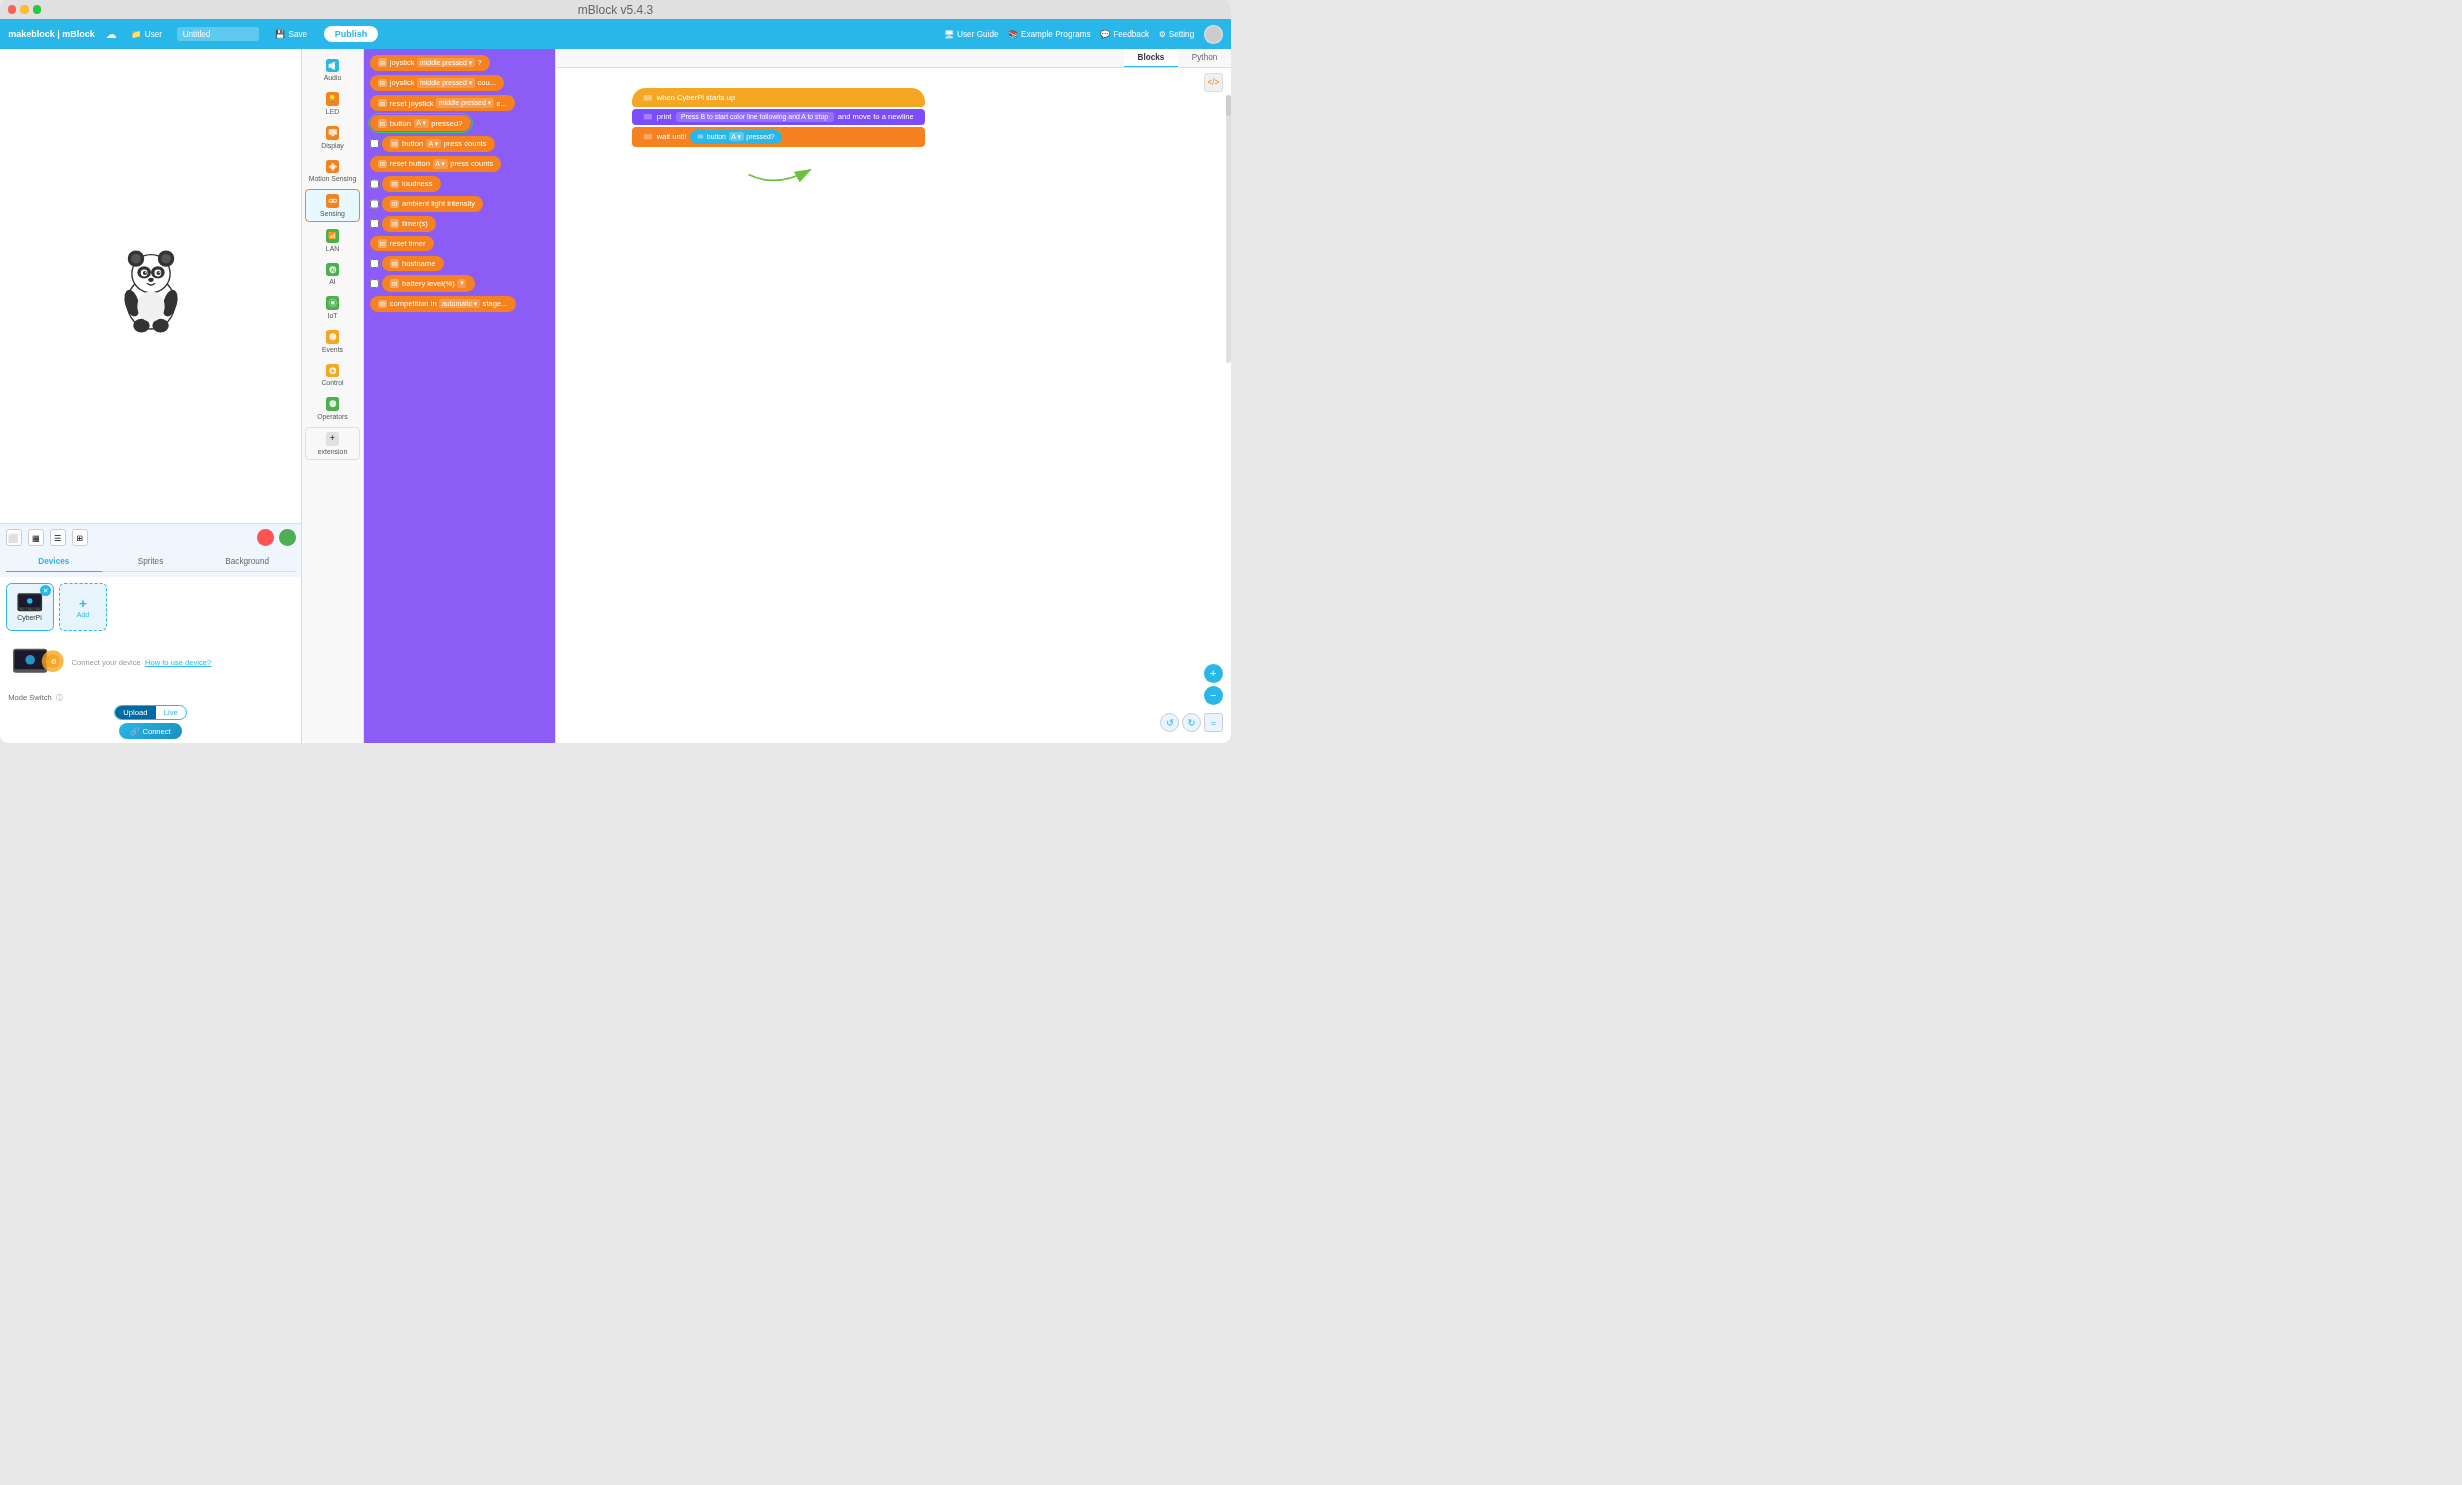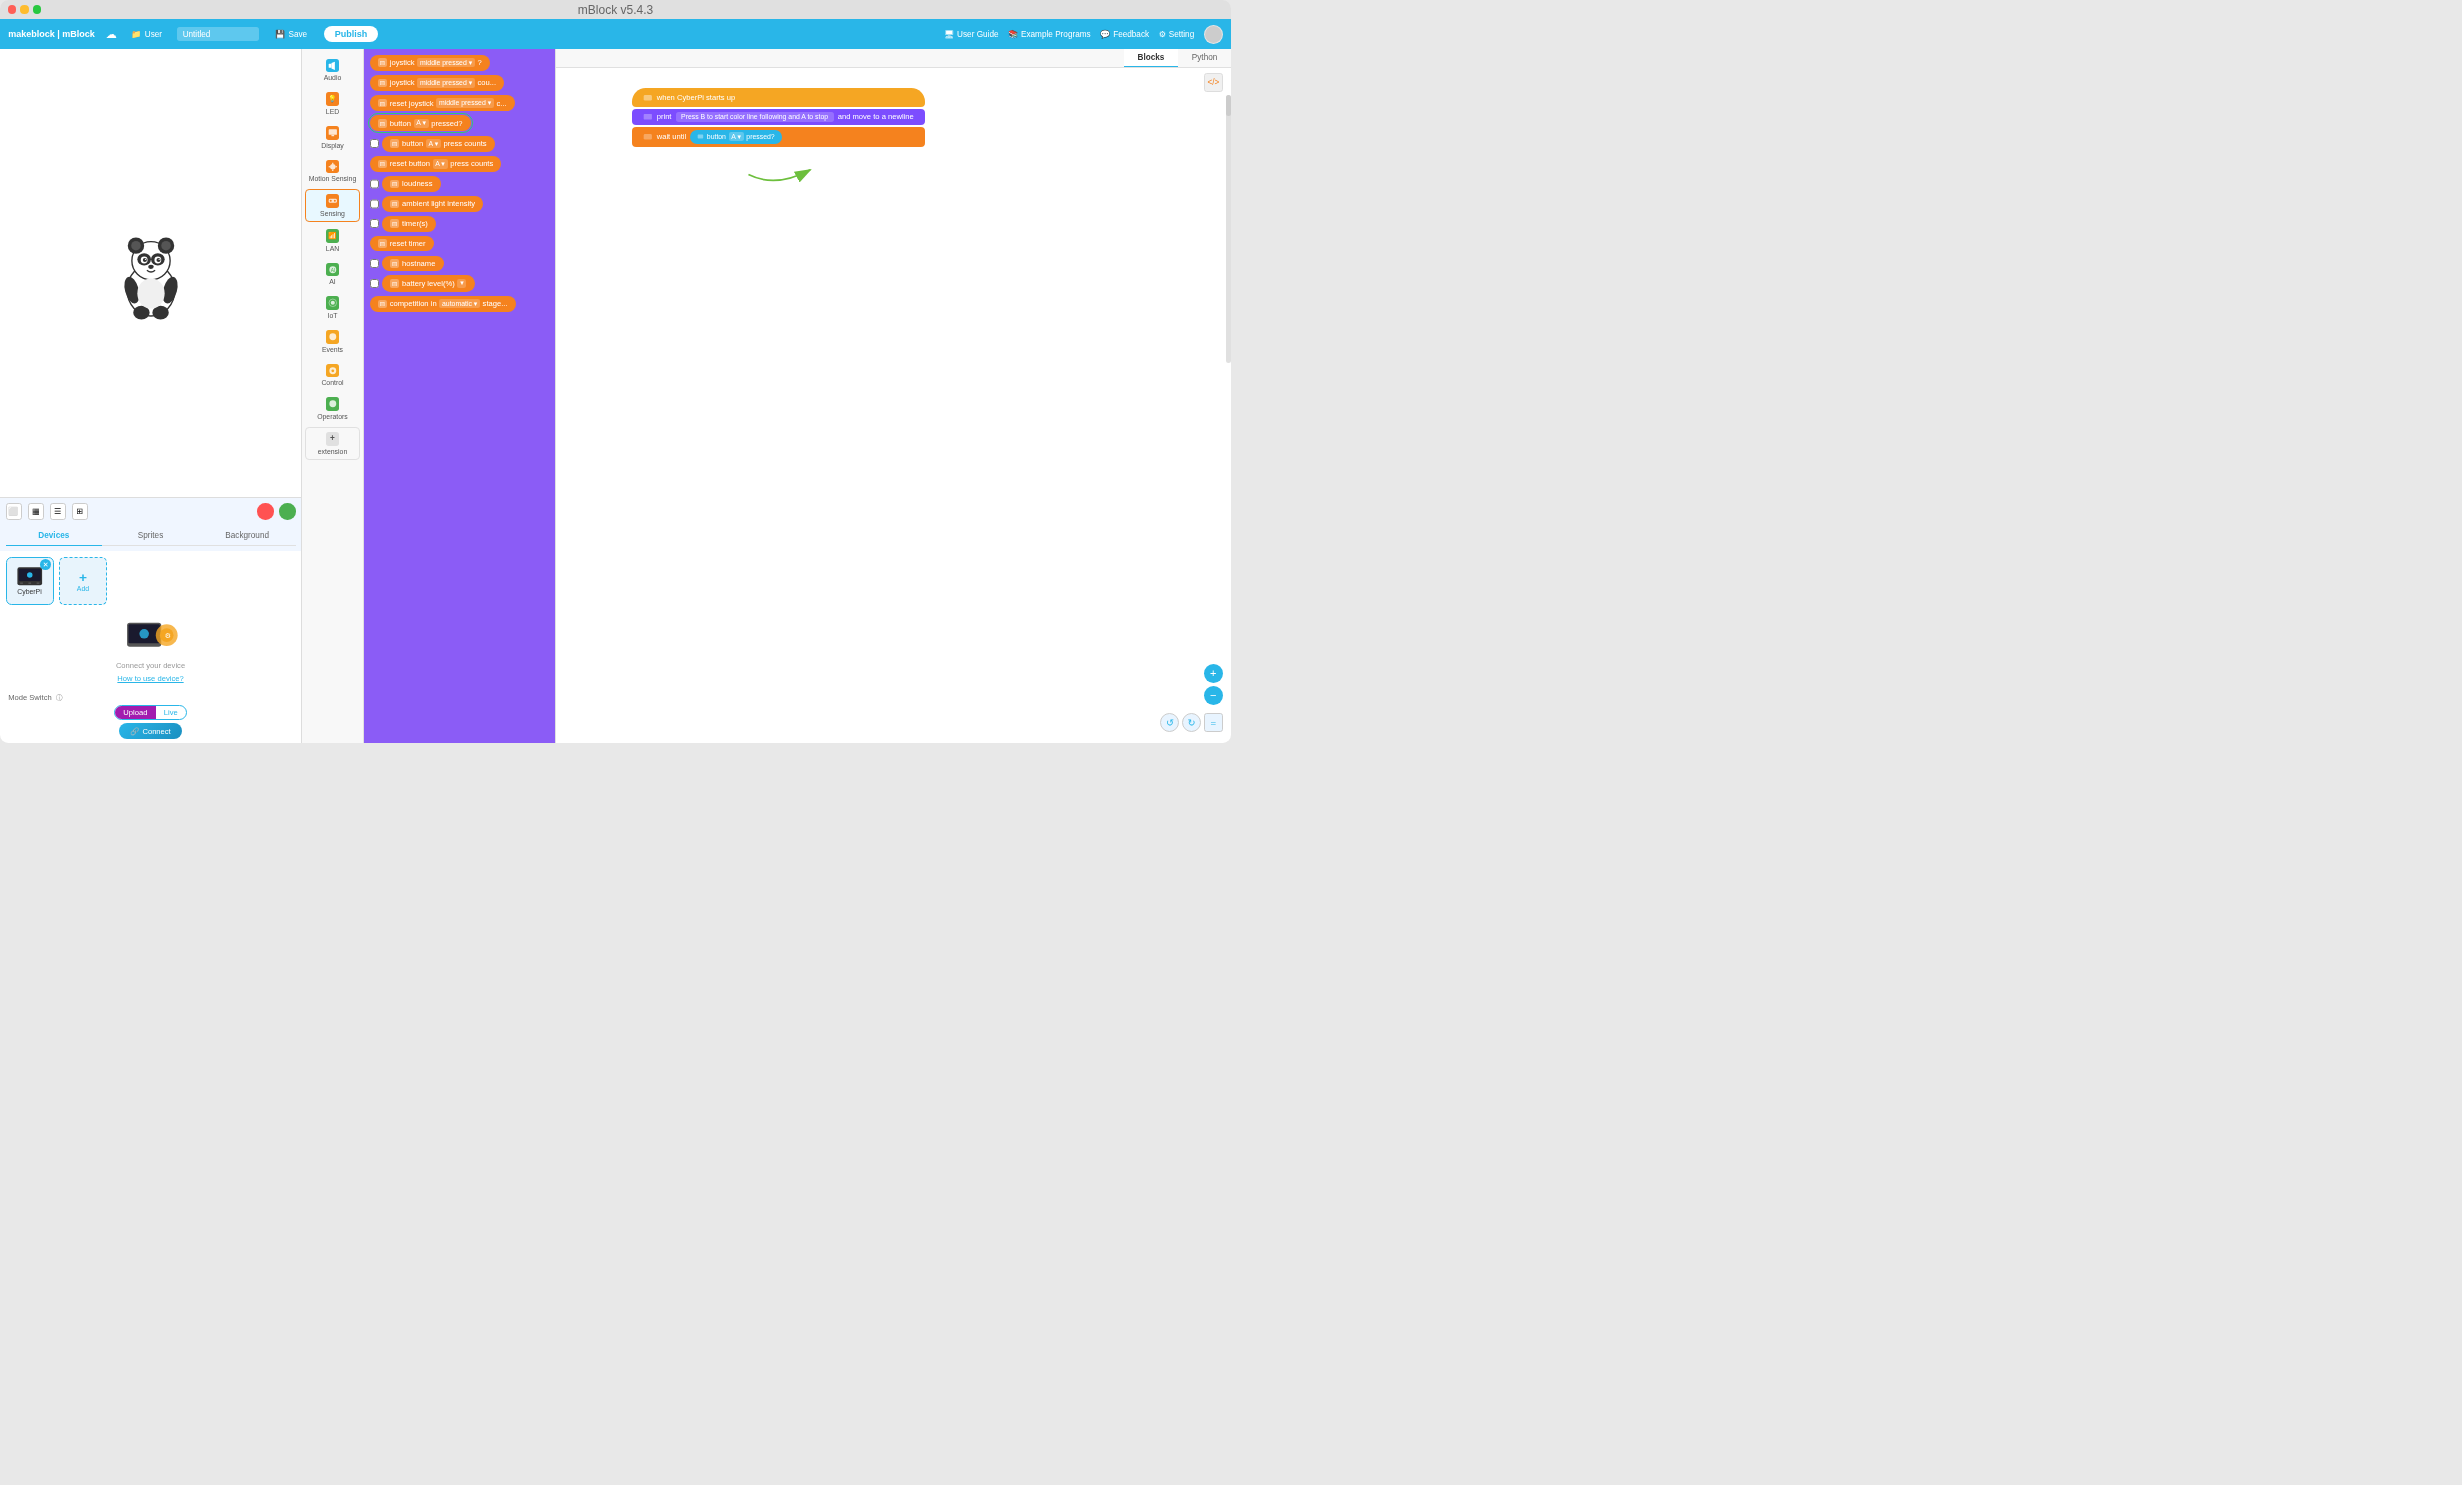--- a/index.html
+++ b/index.html
@@ -265,21 +265,21 @@
     }
     .add-label {
       font-size: 6.9px;
       color: #29b6e8;
     }
 
     
     .device-area {
       padding: 5.5px;
       display: flex;
-      flex-direction: column;
+      flex-direction: row;
       align-items: center;
       gap: 4.1px;
     }
     .connect-text {
       font-size: 7.6px;
       color: #999;
     }
     .how-to-link {
       font-size: 7.6px;
       color: #29b6e8;
@@ -299,21 +299,21 @@
       border-radius: 13.7px;
       overflow: hidden;
     }
     .mode-btn {
       padding: 2.1px 8.2px;
       font-size: 7.6px;
       cursor: pointer;
       color: #29b6e8;
     }
     .mode-btn.active {
-      background: #a21caf;
+      background: #0369a1;
       color: white;
     }
     .connect-device-btn {
       background: linear-gradient(135deg, #29b6e8, #1a8fc0);
       color: white;
       border: none;
       border-radius: 13.7px;
       padding: 3.4px 11px;
       font-size: 7.6px;
       cursor: pointer;

